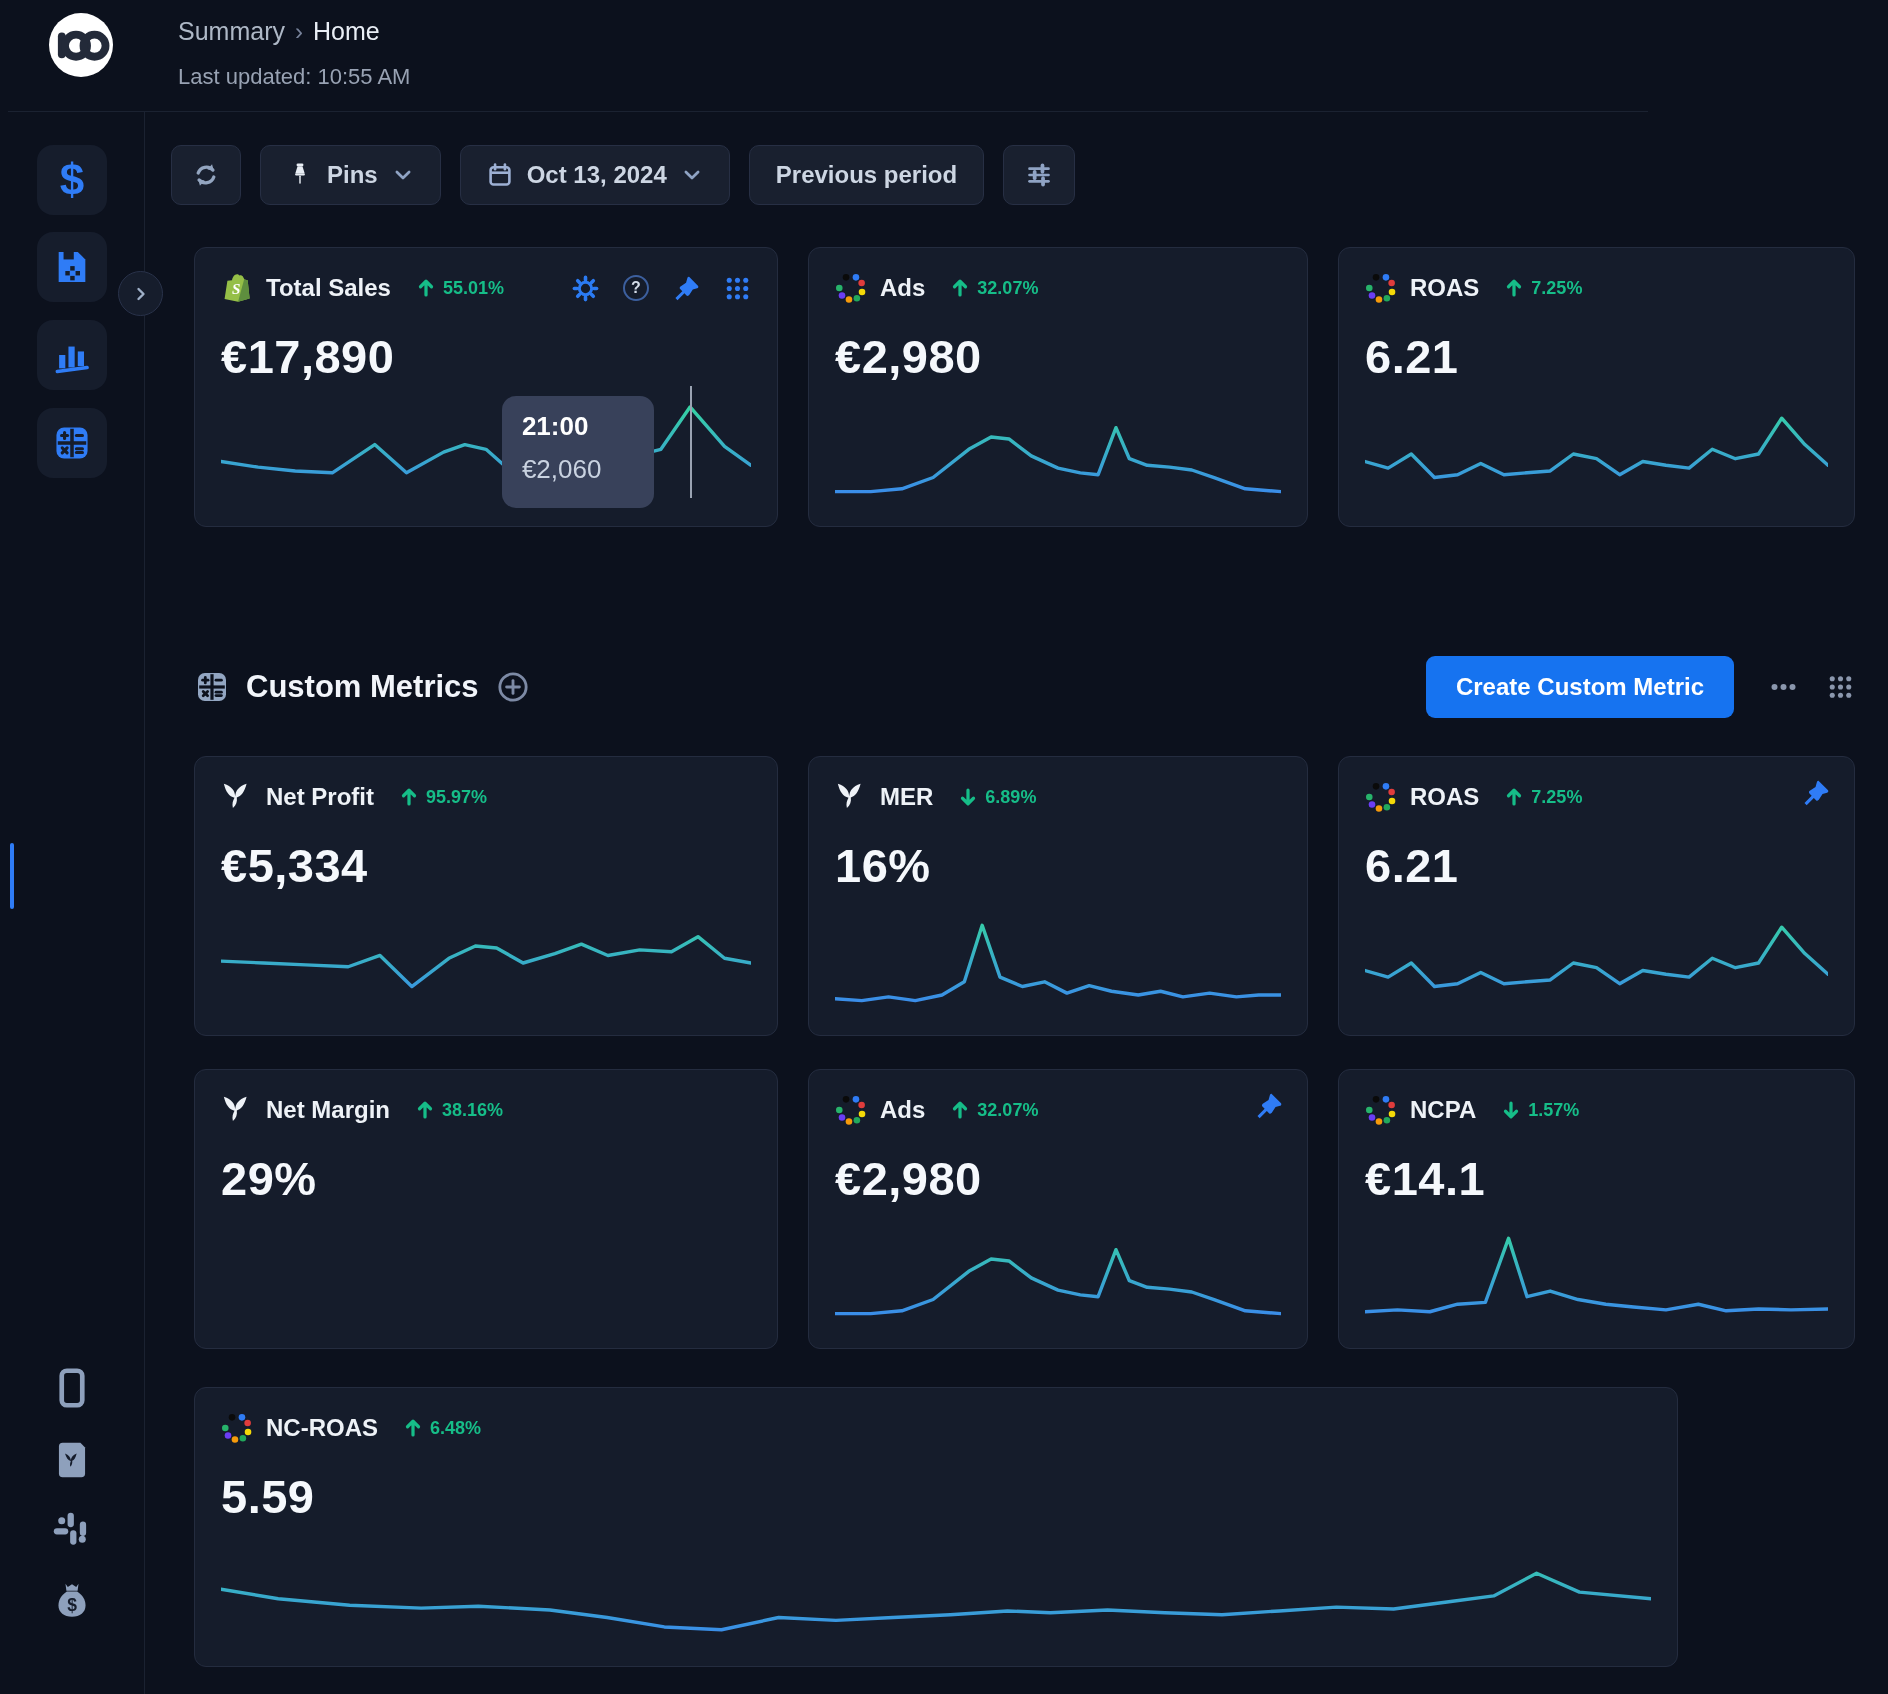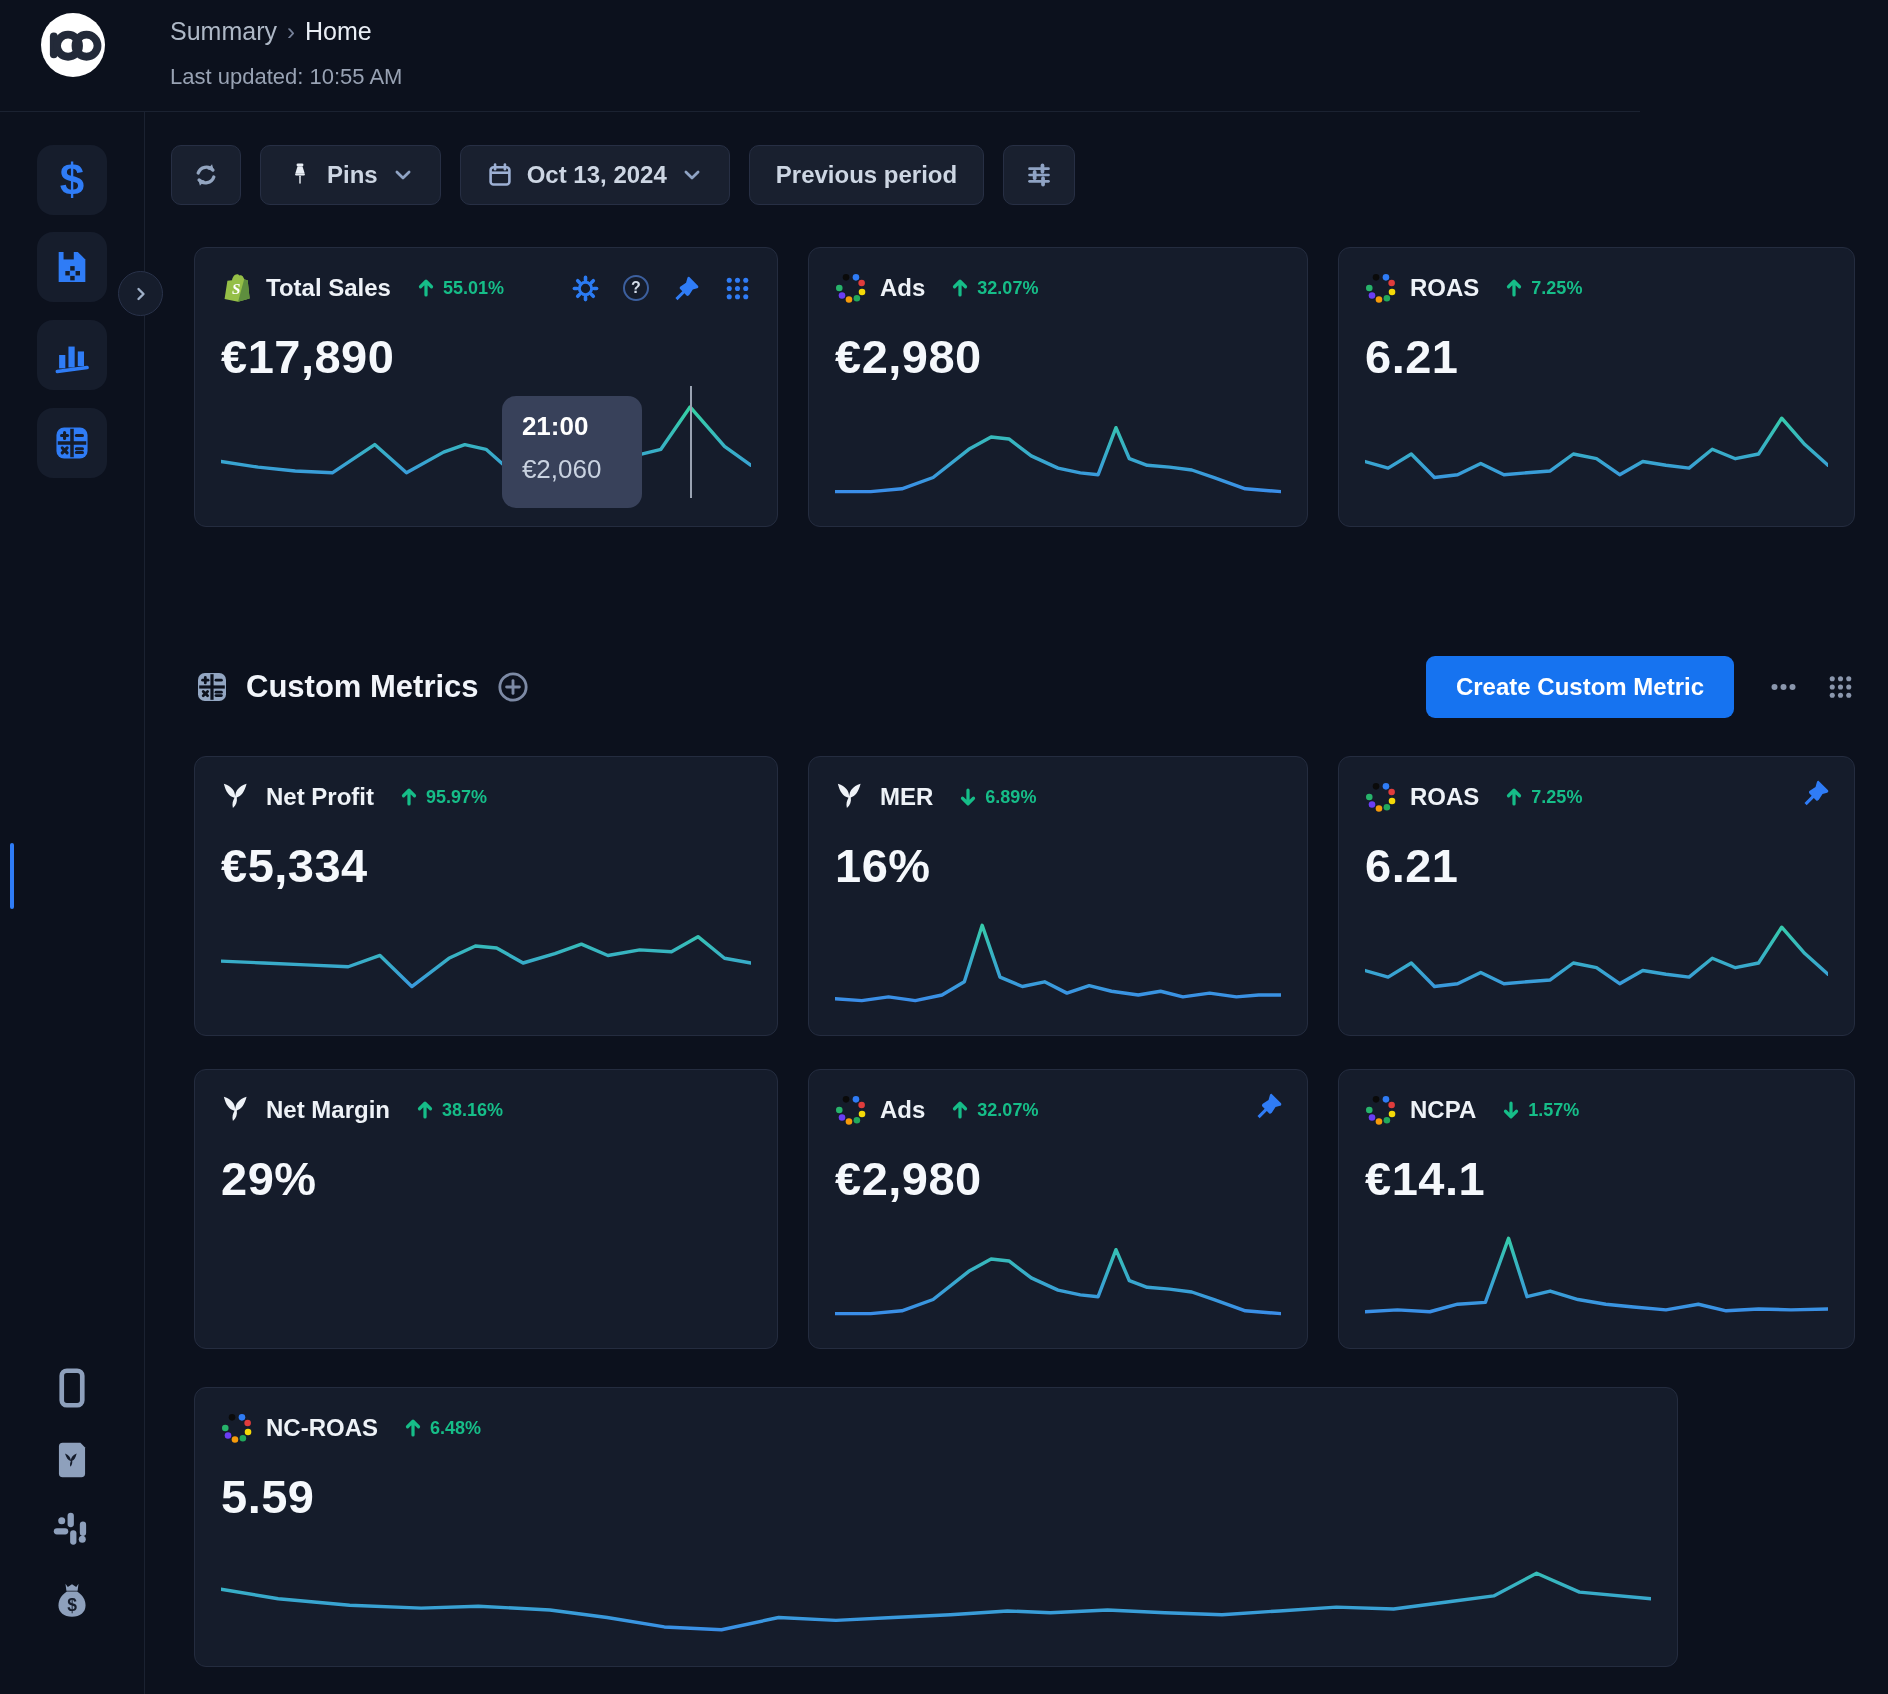--- a/index.html
+++ b/index.html
@@ -1,20 +1,20 @@
 <!DOCTYPE html>
 <html><head>
 <meta charset="utf-8">
 <style>
   * { margin:0; padding:0; box-sizing:border-box; }
   html,body { background:#0c111d; }
   body { width:1888px; height:1694px; position:relative; font-family:"Liberation Sans", sans-serif; color:#e9eef5; overflow:hidden; }
 
   
-  .topbar { position:absolute; left:0; top:0; width:1640px; height:112px; border-bottom:1px solid #1b2231; }
+  .topbar { position:absolute; left:8px; top:0; width:1640px; height:112px; border-bottom:1px solid #1b2231; }
   .logo-btn { position:absolute; left:41px; top:13px; width:64px; height:64px; border-radius:50%; background:#ffffff; display:flex; align-items:center; justify-content:center; cursor:pointer; }
   .crumb-block { position:absolute; left:170px; top:17px; }
   .crumbs { font-size:25px; display:flex; gap:10px; align-items:center; }
   .crumb-sec { color:#aeb8c6; }
   .crumb-sep { color:#77829a; font-size:24px; }
   .crumb-page { color:#e9eef5; }
   .updated { margin-top:18px; font-size:22px; color:#98a2b3; }
 
   
   .sidebar { position:absolute; left:0; top:112px; width:145px; bottom:0; border-right:1px solid #1b2231; }
@@ -48,21 +48,21 @@
   .delta svg { width:20px; height:20px; }
   .delta.down svg { transform:rotate(180deg); }
   .head-actions { margin-left:auto; display:flex; align-items:center; gap:24px; }
   .hicon { width:27px; height:27px; display:flex; align-items:center; justify-content:center; cursor:pointer; }
   .hicon svg { width:27px; height:27px; }
   .help-circ { width:26px; height:26px; border-radius:50%; border:2px solid #3c5f9e; color:#d4dce8; font-size:16px; font-weight:bold; display:flex; align-items:center; justify-content:center; }
   .value { margin-top:23px; font-size:47px; font-weight:bold; color:#f5f8fc; letter-spacing:0.5px; }
   .chart-wrap { margin-top:auto; position:relative; height:104px; }
   .chart-wrap svg.spark { position:absolute; inset:0; width:100%; height:100%; }
 
-  .tooltip { position:absolute; left:53%; top:-6px; width:140px; height:112px; background:#38415a; border-radius:14px; padding:15px 20px; z-index:3; }
+  .tooltip { position:absolute; left:53%; top:-6px; width:152px; height:112px; background:#38415a; border-radius:14px; padding:15px 20px; z-index:3; }
   .tt-time { font-size:26px; font-weight:bold; color:#ffffff; }
   .tt-value { margin-top:12px; font-size:26px; color:#c9d2e0; }
   .crosshair { position:absolute; left:88.5%; top:-16px; bottom:8px; width:2px; background:#9aa3b2; z-index:2; }
 
   
   .section-head { position:absolute; left:48px; right:34px; top:543px; height:62px; display:flex; align-items:center; }
   .sec-icon { width:36px; height:36px; margin-right:16px; }
   .sec-icon svg { width:36px; height:36px; }
   .sec-title { font-size:31px; font-weight:bold; color:#f2f5fa; }
   .plus-circ { width:32px; height:32px; margin-left:18px; cursor:pointer; }

